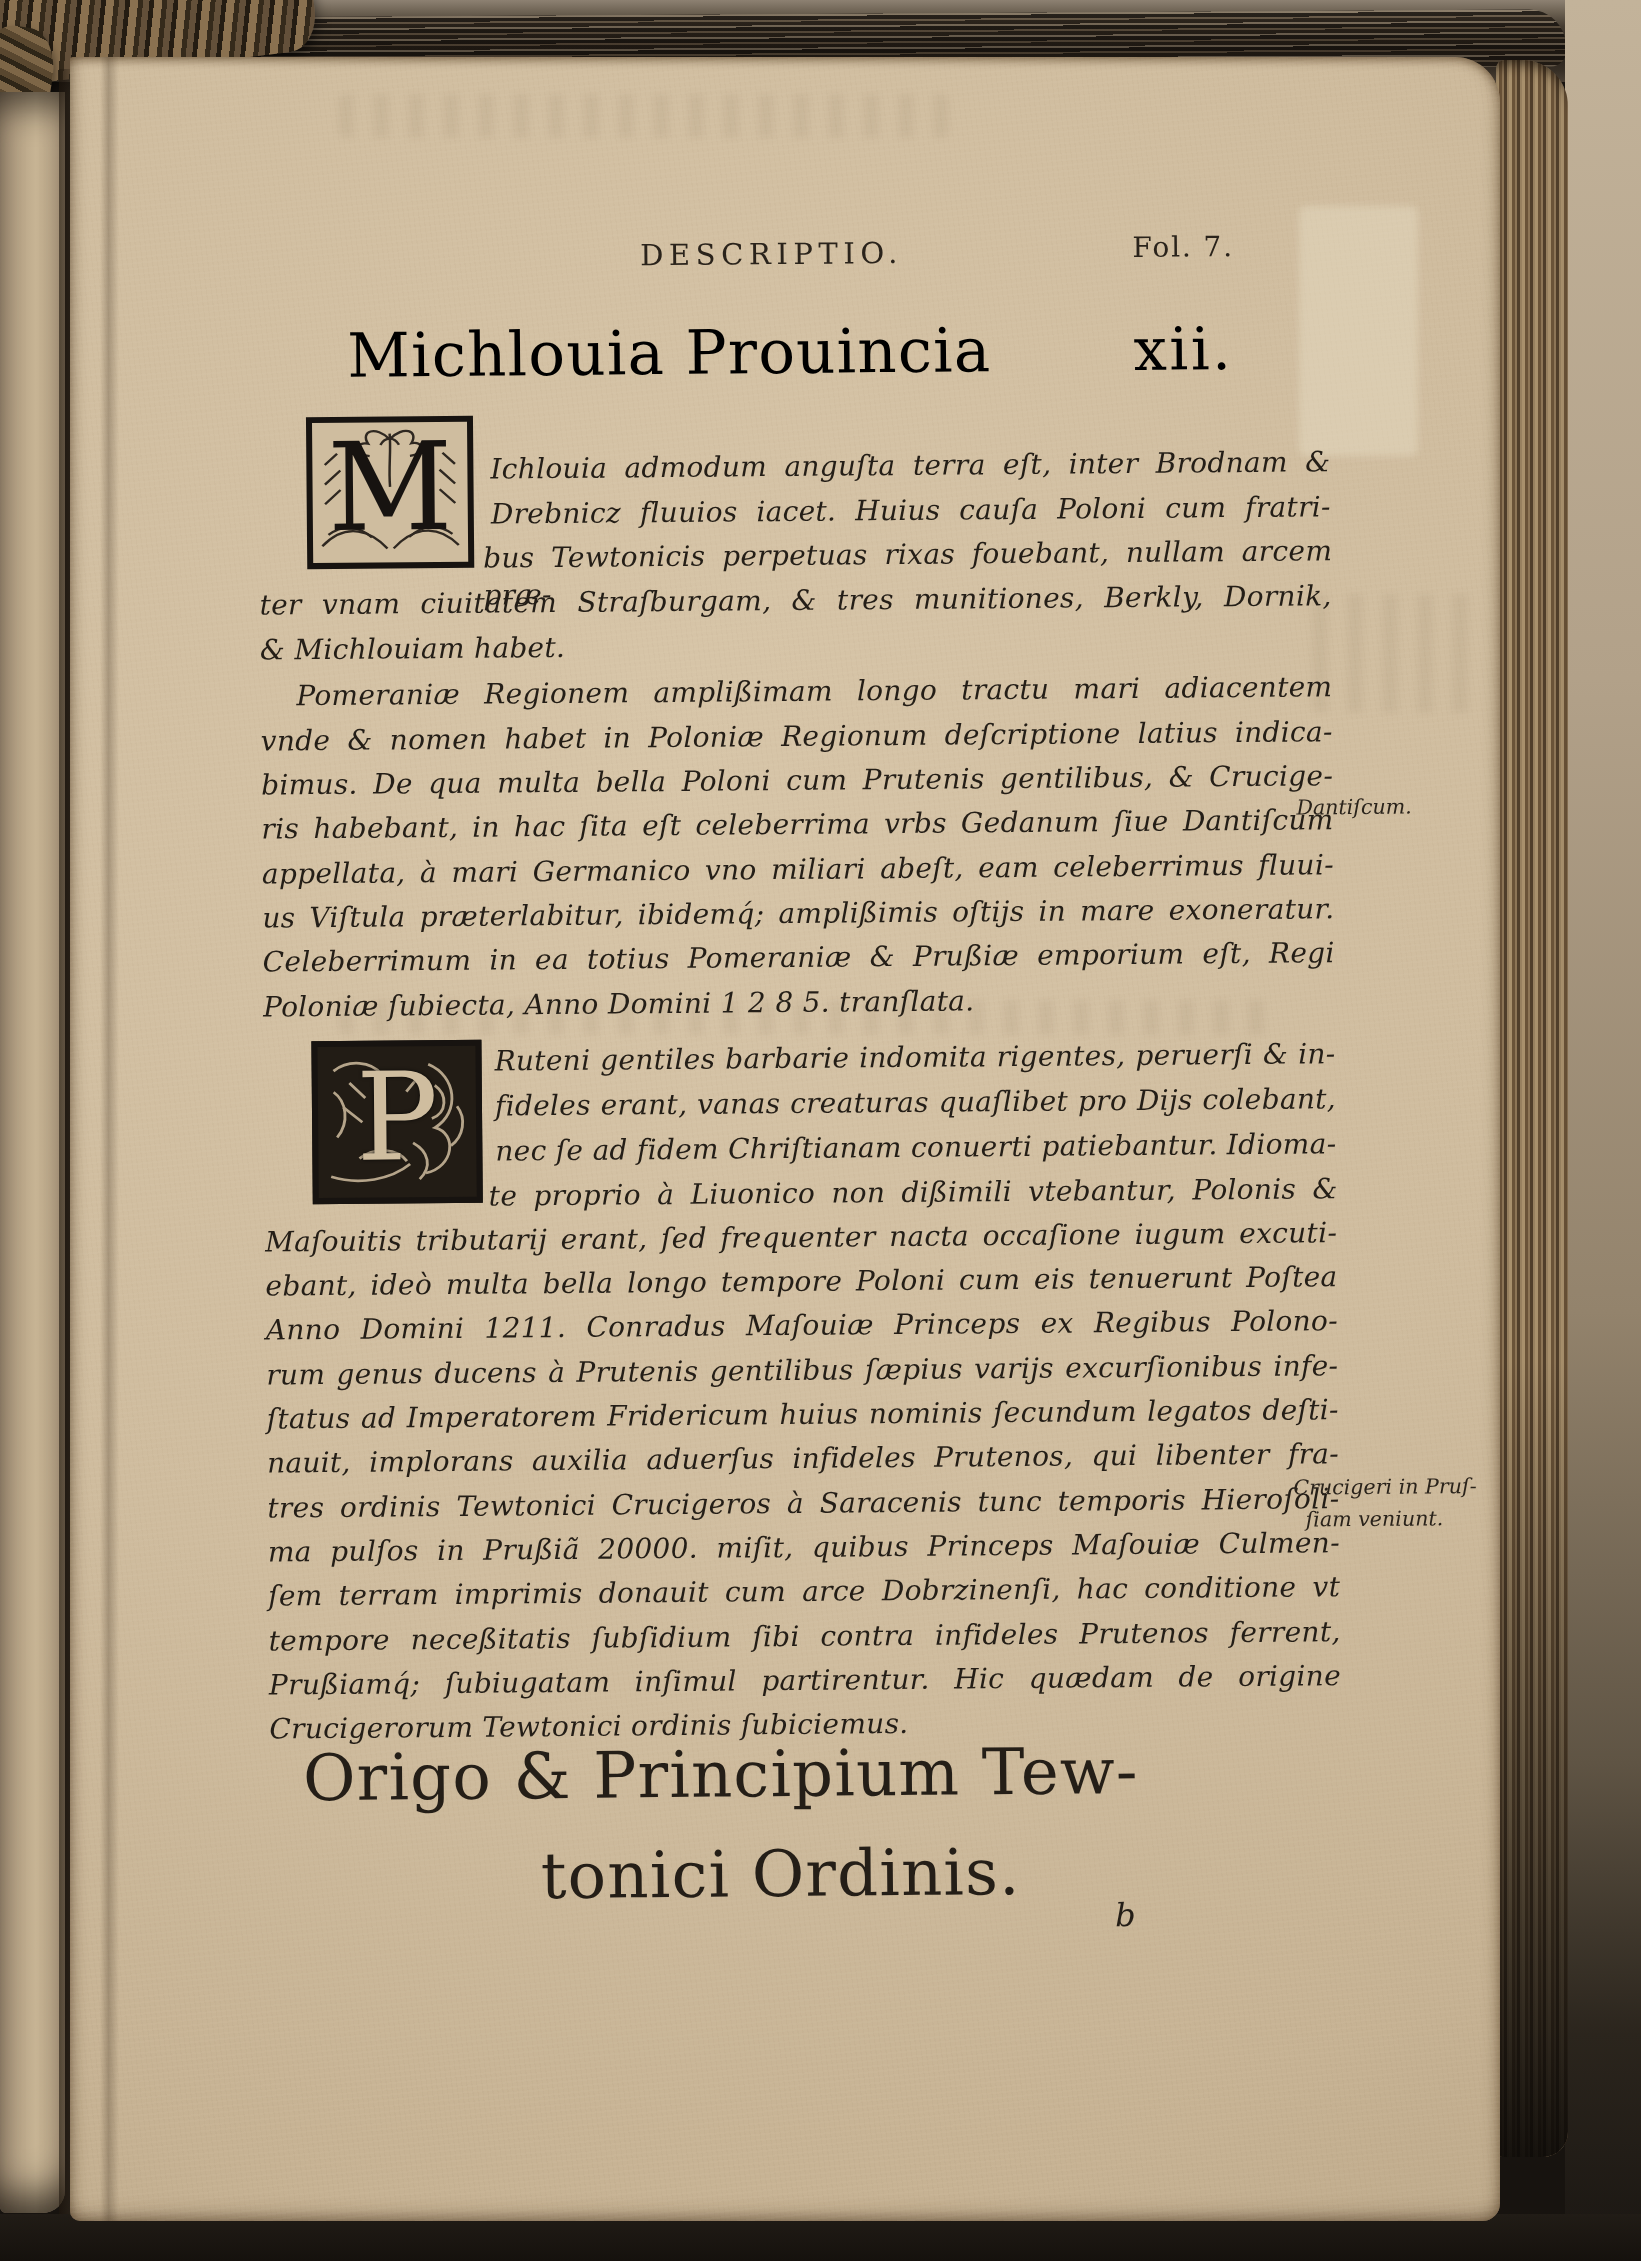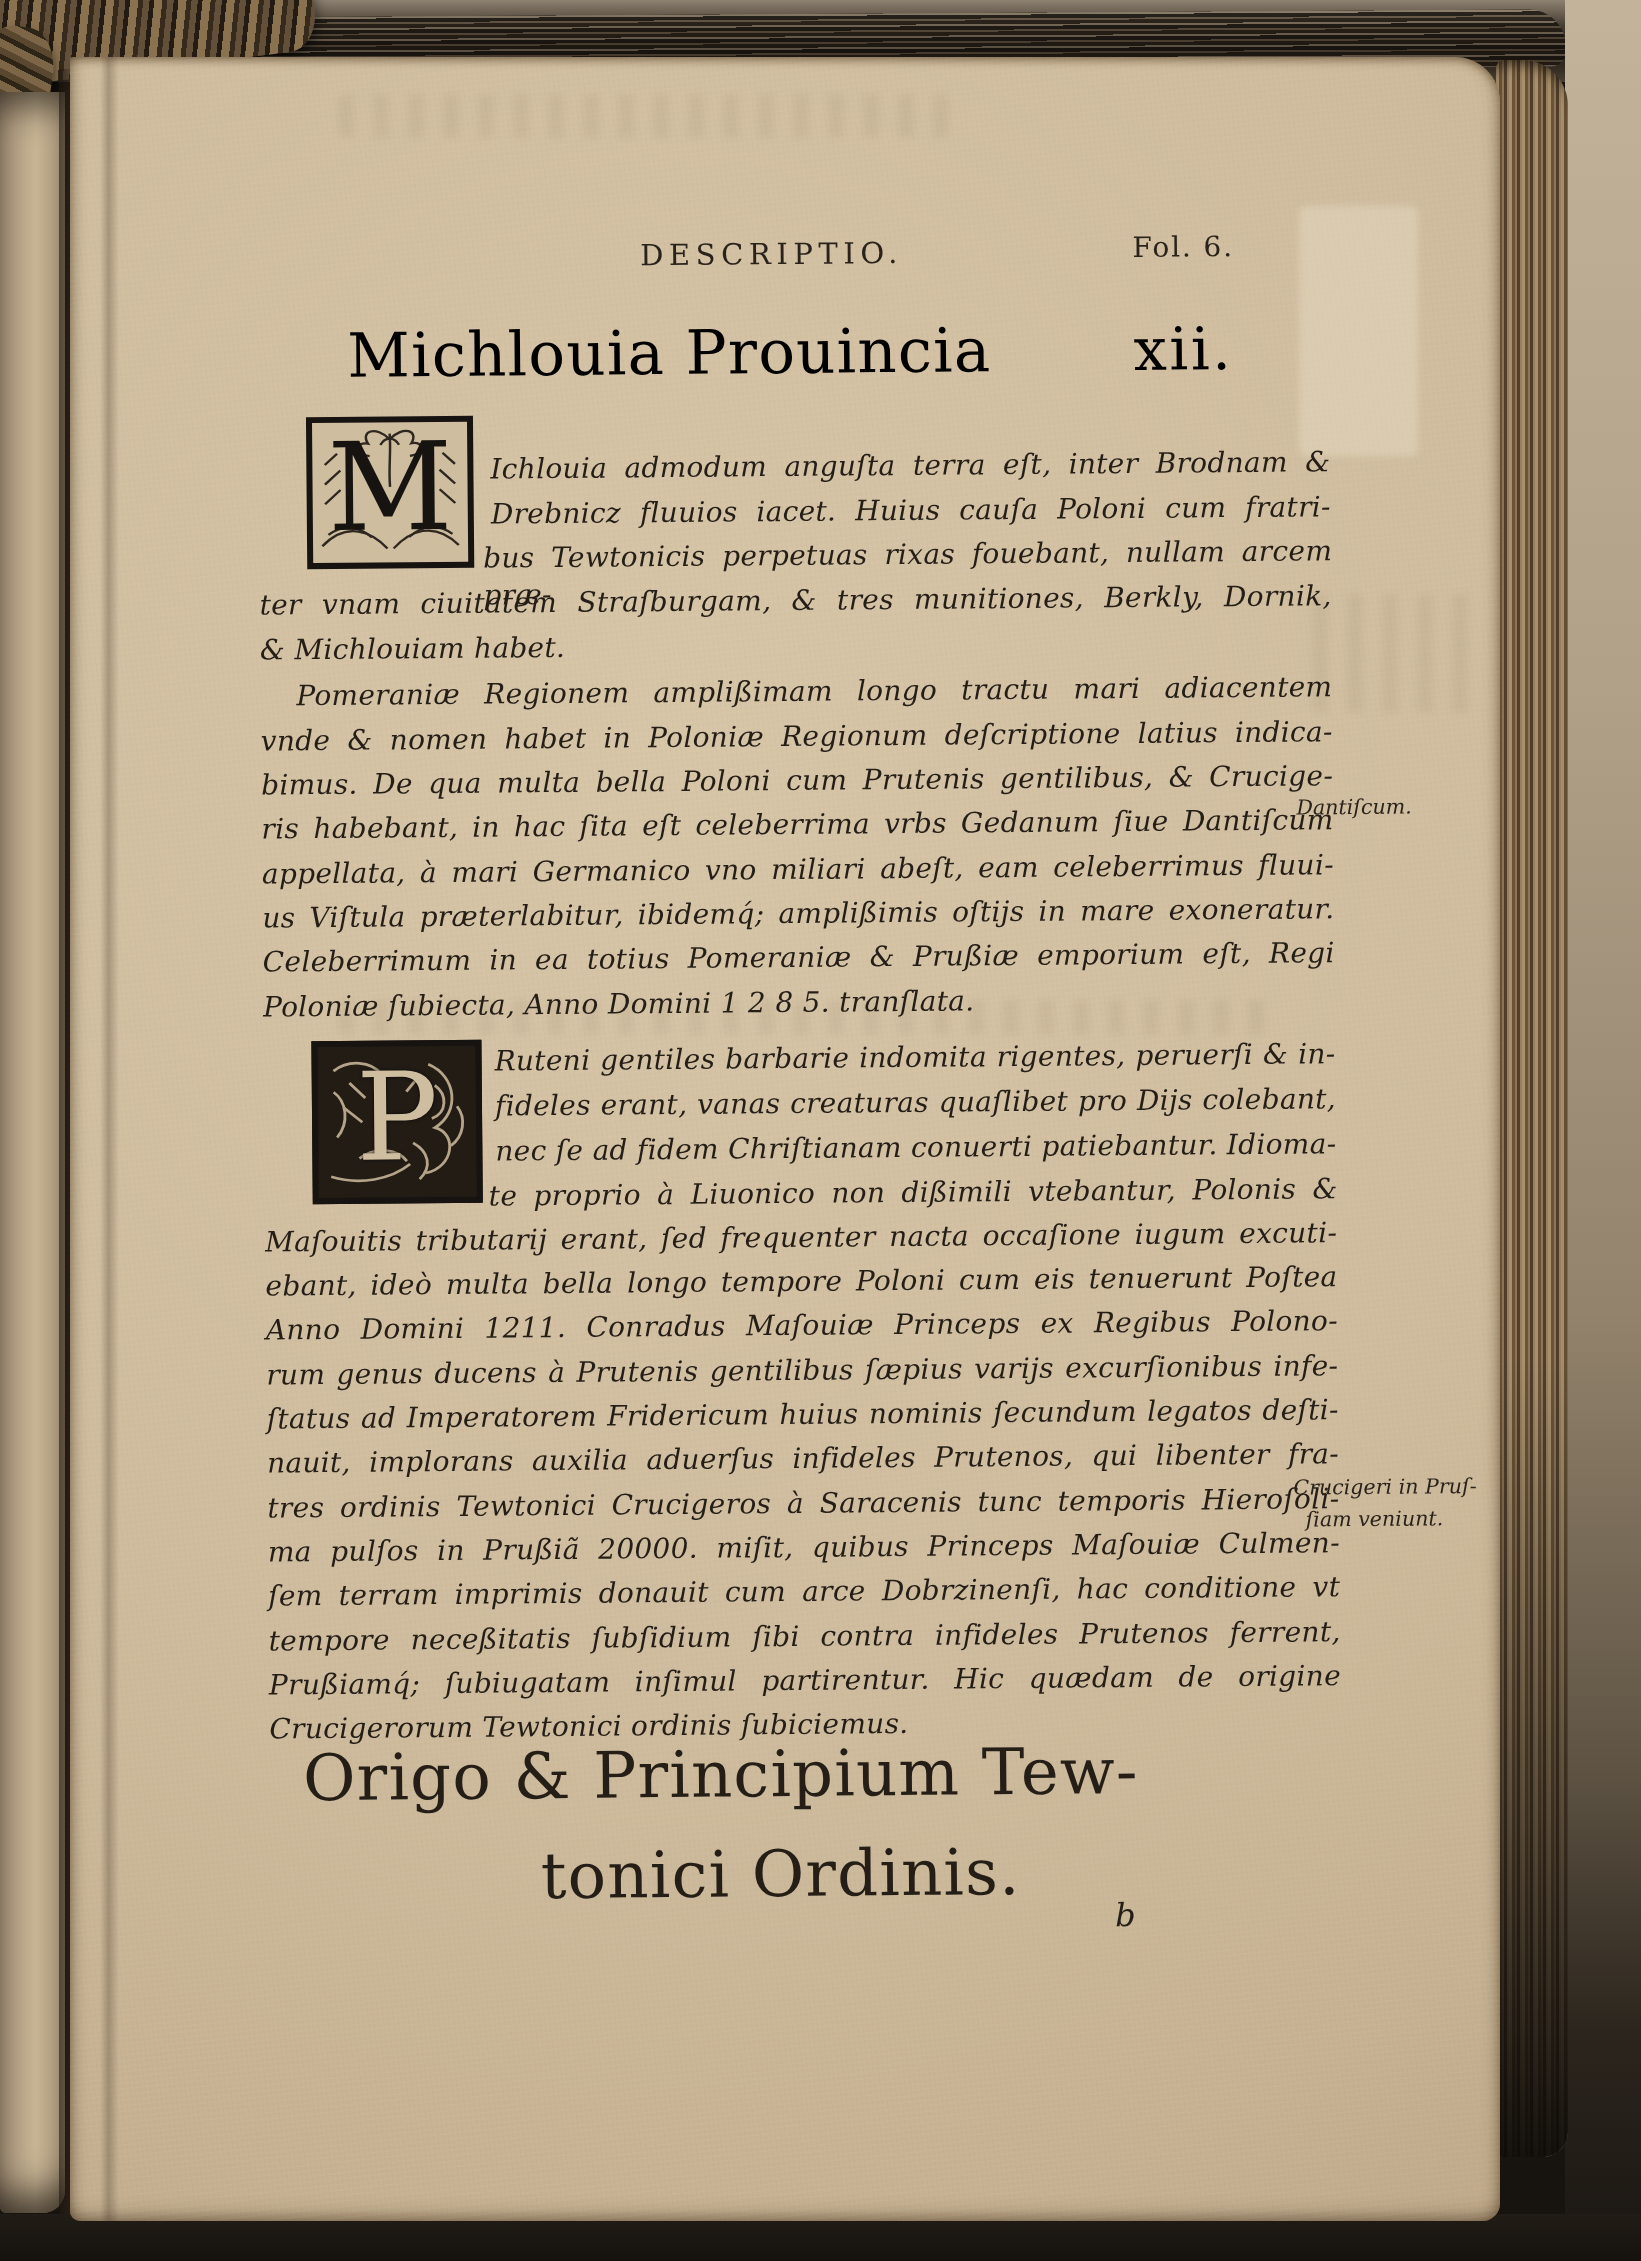--- a/index.html
+++ b/index.html
@@ -150,21 +150,21 @@
   <div class="abs crease"></div>
   <div class="abs ghost ghost-patch" style="left:1229px;top:149px;width:119px;height:250px;"></div>
   <div class="abs ghost ghost-text" style="left:1242px;top:537px;width:175px;height:119px;"></div>
   <div class="abs ghost ghost-text" style="left:268px;top:37px;width:611px;height:44px;"></div>
   <div class="abs ghost ghost-text" style="left:268px;top:943px;width:936px;height:35px;"></div>
 </div>
 
 <div class="abs content">
 
   <div class="abs running-head">DESCRIPTIO.</div>
-  <div class="abs folio">Fol. 6.</div>
+  <div class="abs folio">Fol. 7.</div>
 
   <div class="abs title-row">
     <span class="title-main">Michlouia Prouincia</span>
     <span class="title-num">xii.</span>
   </div>
 
   <div class="initial initial-light" style="left:240px;top:356px;width:167px;height:152px;">
     <svg class="init-svg" viewBox="0 0 100 100" preserveAspectRatio="none">
       <g stroke="#1d1813" fill="none" stroke-width="1.6" opacity="0.9">
         <path d="M50 46 C49 32 51 20 50 8"></path>

